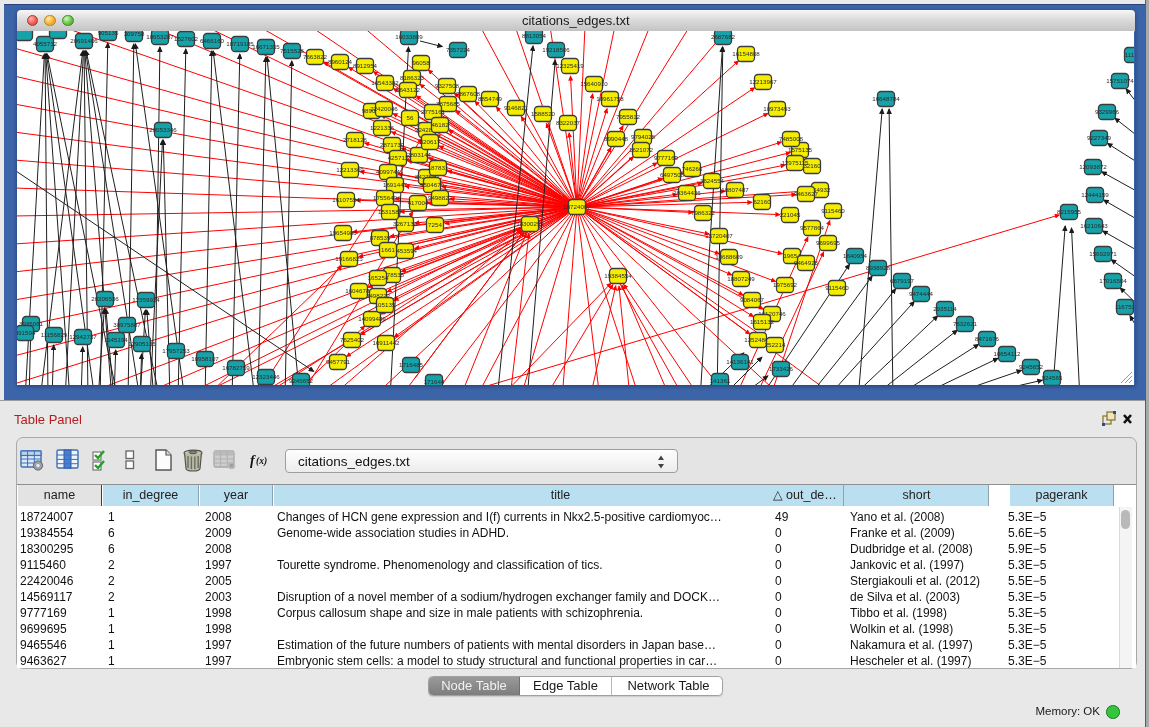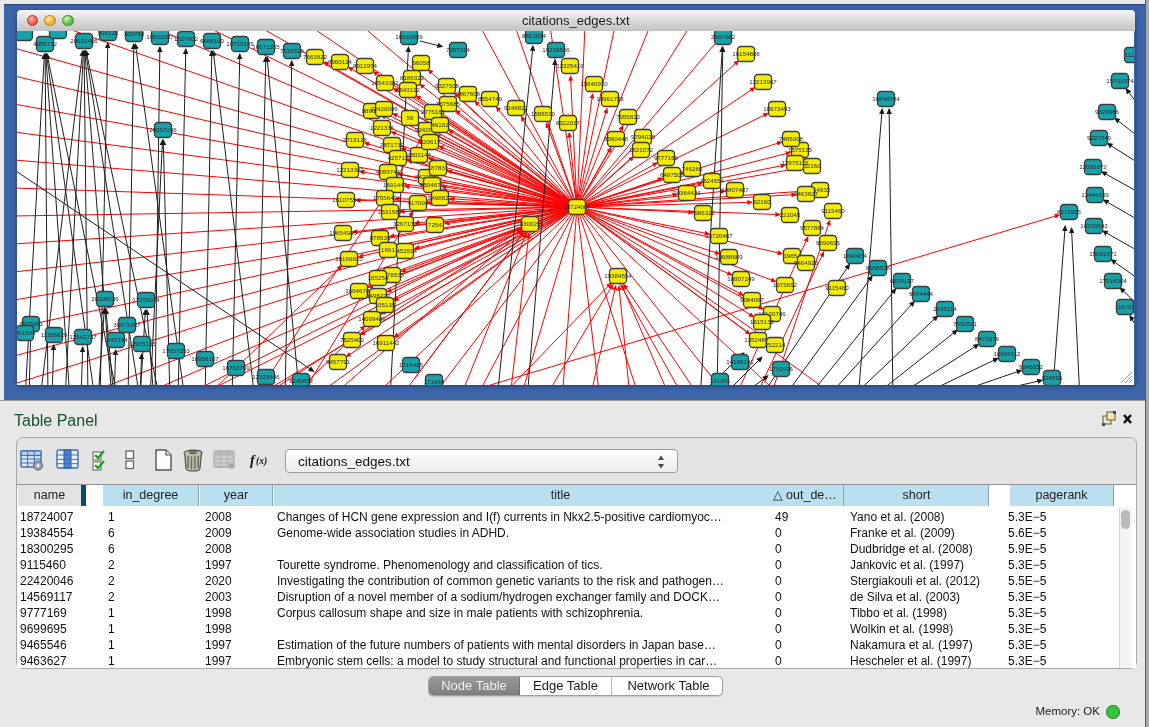--- a/index.html
+++ b/index.html
@@ -6,21 +6,21 @@
 #desktop{position:absolute;left:4px;top:4px;width:1142px;height:396px;background:#3c64a9;border-top:1px solid #27457c}
 #topstrip{position:absolute;left:0;top:0;width:1149px;height:4px;background:#e9e9e9}
 #leftstrip{position:absolute;left:0;top:0;width:4px;height:400px;background:#e9e9e9}
 #rightedge{position:absolute;left:1145px;top:0;width:4px;height:727px;background:#a9a9a9;border-left:1.5px solid #5c5c5c}
 #gwin{position:absolute;left:13px;top:5px;width:1117.5px;height:375px;border-radius:4px 4px 0 0;box-shadow:0 1px 4px rgba(0,0,0,.4)}
 #gtitle{position:absolute;left:0;top:0;width:100%;height:21.5px;border-radius:4px 4px 0 0;background:linear-gradient(#f7f7f7,#dcdcdc 45%,#c3c3c3);border-bottom:1px solid #848484;text-align:center;font-size:13px;color:#1c1c1c;line-height:21px}
 .tl{position:absolute;top:4.8px;width:11.5px;height:11.5px;border-radius:50%}
 #gview{position:absolute;left:0;top:21px;width:1117px;height:354px;background:#fff;overflow:hidden}
 #grip{position:absolute;right:1px;bottom:1px;width:14px;height:14px}
 #tpanel{position:absolute;left:0;top:400px;width:1149px;height:327px;background:#e8e8e8;border-top:1px solid #9c9c9c}
-#tptitle{position:absolute;left:14px;top:11px;font-size:16px;color:#14532d}
+#tptitle{position:absolute;left:14px;top:11px;font-size:13px;color:#b91c1c}
 #container{position:absolute;left:16px;top:36px;width:1121px;height:232px;background:#e4e4e4;border:1px solid #a9a9a9;border-radius:7px}
 #dropdown{position:absolute;left:285px;top:449px;width:393px;height:24px;background:linear-gradient(#fefefe,#ececec);border:1px solid #9e9e9e;border-radius:4px;font-size:13.5px;color:#111;line-height:23px;padding-left:12px}
 #tablebox{position:absolute;left:17px;top:484px;width:1119px;height:184px;background:#fff;border-top:1px solid #8f8f8f}
 .hc{position:absolute;top:485px;height:21px;background:#b9dff0;font-size:12.5px;color:#222;text-align:center;line-height:21px;border-right:1px solid #8ca4b2}
 .row{position:absolute;left:0;width:1119px;height:16px;font-size:12px;color:#111}
 .row span{position:absolute;white-space:nowrap;top:0;line-height:16px}
 #sbtrack{position:absolute;left:1119px;top:507px;width:13px;height:161px;background:#f4f4f4;border-left:1px solid #d9d9d9}
 #sbthumb{position:absolute;left:1121px;top:510px;width:9px;height:19px;background:#b9b9b9;border-radius:5px}
 #tabs{position:absolute;left:428px;top:676px;width:295px;height:19.5px;background:#fff;border:1px solid #a0a0a0;border-radius:4.5px;box-shadow:0 1px 1px rgba(0,0,0,.12)}
 .tab{position:absolute;top:0;height:100%;font-size:13px;line-height:18px;text-align:center;color:#1a1a1a}
@@ -650,21 +650,21 @@
   <g transform="translate(228,0)">
    <text x="4" y="19" style="font:italic bold 14px 'Liberation Serif',serif;fill:#111">f</text>
    <text x="10" y="18" style="font:italic bold 9.5px 'Liberation Serif',serif;fill:#111">(x)</text>
   </g>
 </svg>
 <div id="dropdown">citations_edges.txt<svg width="8" height="14" viewBox="0 0 8 14" style="position:absolute;right:12px;top:5px">
       <path d="M4,0.5 L7,5 H1 z" fill="#444"></path>
       <path d="M4,13.5 L7,9 H1 z" fill="#444"></path>
     </svg></div>
 <div id="tablebox"></div>
-<div class="hc" style="left:18px;width:68px;background:#e3e3e3;border-right:5px solid #0c4a6e">name</div>
+<div class="hc" style="left:18px;width:84px;background:#e3e3e3;border-right:1px solid #0c4a6e">name</div>
 <div class="hc" style="left:103px;width:96px">in_degree</div>
 <div class="hc" style="left:200px;width:73px">year</div>
 <div class="hc" style="left:274px;width:574px">title</div>
 <div class="hc" style="left:769px;width:75px;text-align:left;padding-left:4px">△ out_de…</div>
 <div class="hc" style="left:845px;width:144px">short</div>
 <div class="hc" style="left:1010px;width:104px;border-right:1px solid #9c9c9c">pagerank</div>
 <div class="row" style="top:509px">
 <span style="left:20px">18724007</span>
     <span style="left:108px">1</span>
     <span style="left:205px">2008</span>
@@ -695,22 +695,21 @@
     <span style="left:108px">2</span>
     <span style="left:205px">1997</span>
 <span style="left:277px">Tourette syndrome. Phenomenology and classification of tics.</span>
     <span style="left:775px">0</span>
     <span style="left:850px">Jankovic et al. (1997)</span>
 <span style="left:1008px">5.3E−5</span>
   </div>
 <div class="row" style="top:573px">
 <span style="left:20px">22420046</span>
     <span style="left:108px">2</span>
-    <span style="left:205px">2020</span>
-<span style="left:277px">Investigating the contribution of common genetic variants to the risk and pathogen…</span>
+    <span style="left:205px">2005</span>
     <span style="left:775px">0</span>
     <span style="left:850px">Stergiakouli et al. (2012)</span>
 <span style="left:1008px">5.5E−5</span>
   </div>
 <div class="row" style="top:589px">
 <span style="left:20px">14569117</span>
     <span style="left:108px">2</span>
     <span style="left:205px">2003</span>
 <span style="left:277px">Disruption of a novel member of a sodium/hydrogen exchanger family and DOCK…</span>
     <span style="left:775px">0</span>

